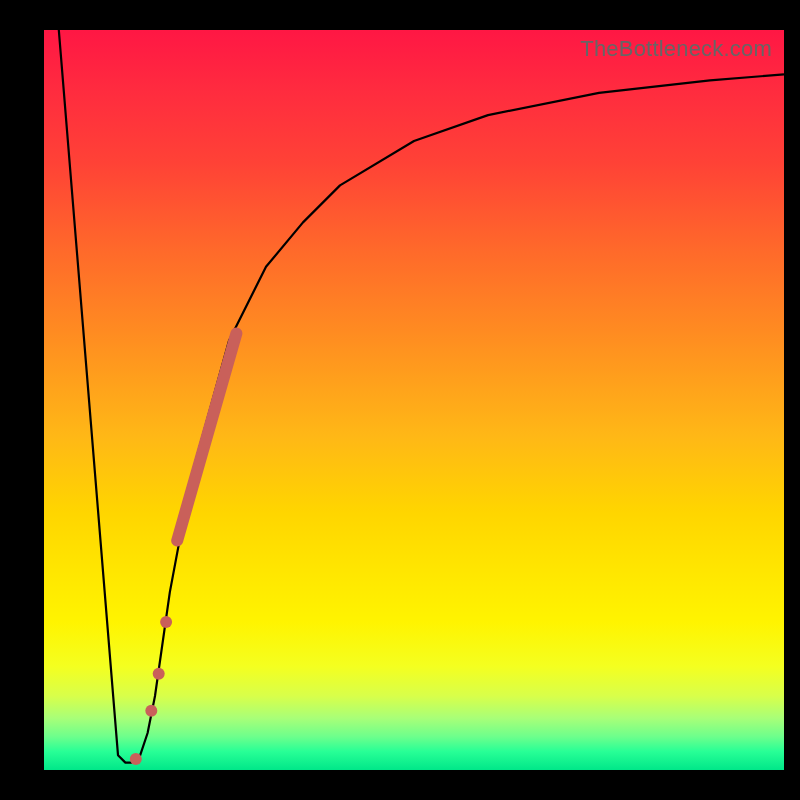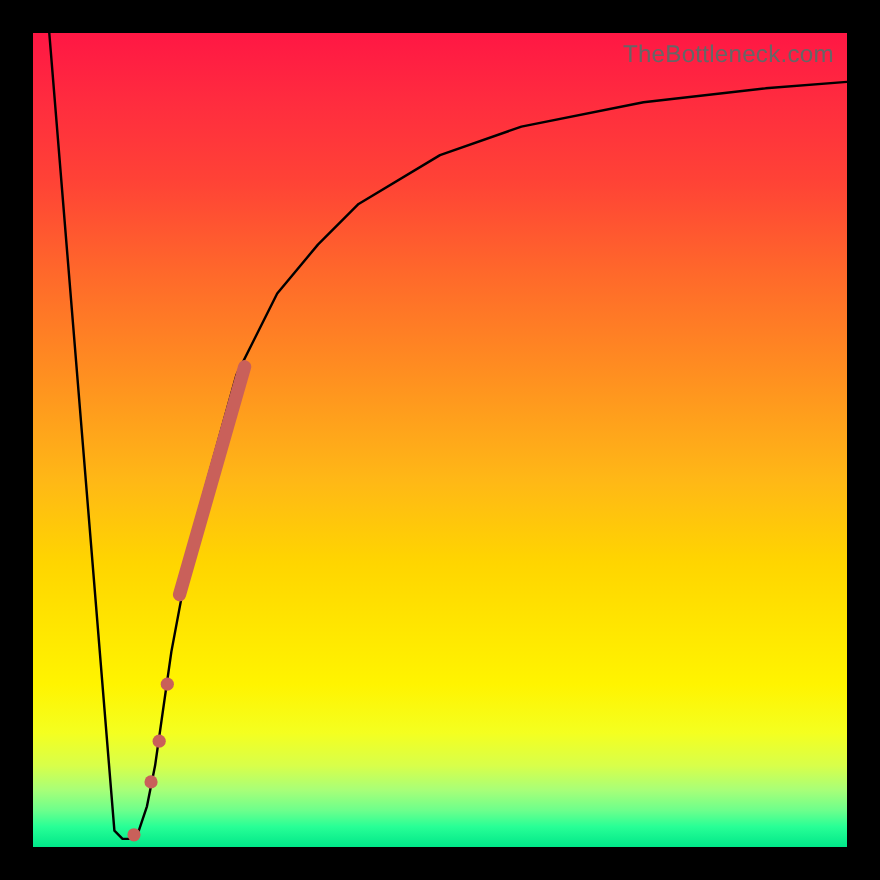--- a/index.html
+++ b/index.html
@@ -10,21 +10,21 @@
     overflow: hidden;
   }
   .frame {
     width: 800px;
     height: 800px;
     background: #000;
     position: relative;
   }
   .plot-area {
     position: absolute;
-    left: 30px;
+    left: 44px;
     top: 30px;
     width: 740px;
     height: 740px;
     background: linear-gradient(to bottom,
       #ff1744 0%,
       #ff2b3f 8%,
       #ff4236 18%,
       #ff6a2a 30%,
       #ff8f20 42%,
       #ffb816 55%,

